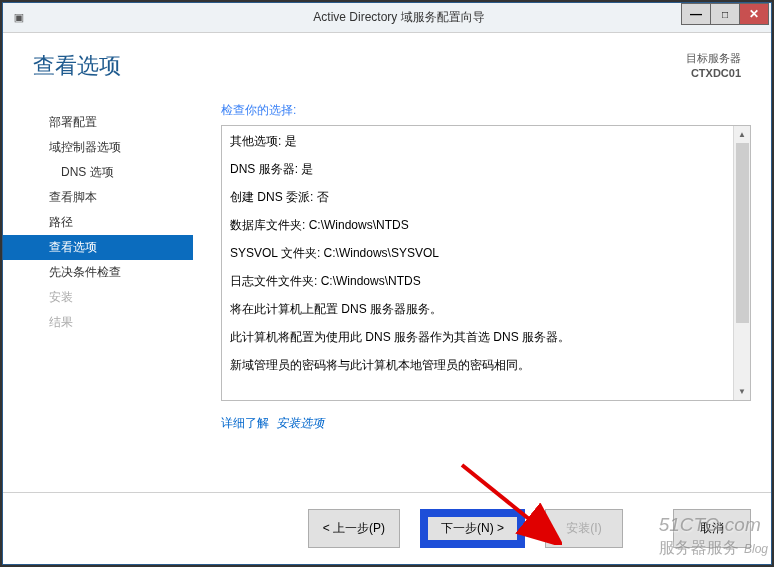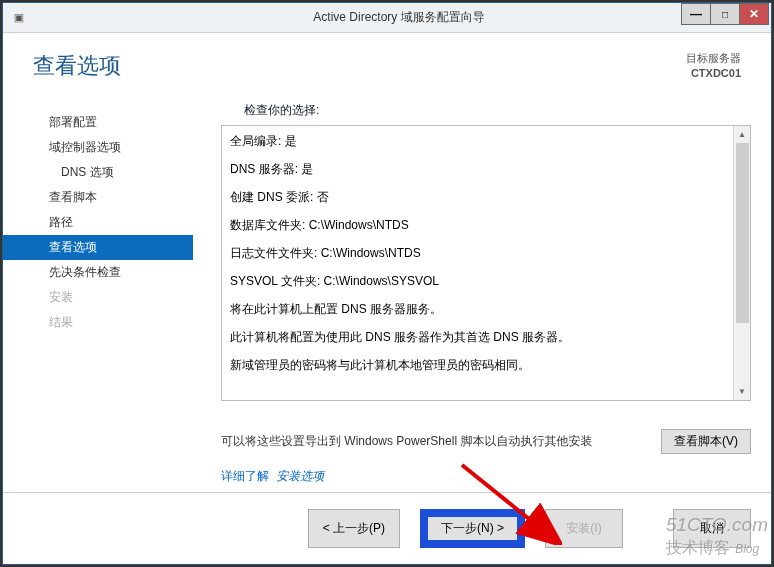--- a/index.html
+++ b/index.html
@@ -17,21 +17,21 @@
 .page-title { font-size: 22px; color: #1e5a8e; font-weight: normal; }
 .target-server { text-align: right; font-size: 11px; color: #555; line-height: 1.4; }
 .target-server .name { font-weight: bold; }
 .body { display: flex; padding: 0 10px 0 0; height: 395px; }
 .sidebar { width: 190px; padding: 20px 0 0 0; }
 .sidebar-item { padding: 4px 0 4px 46px; font-size: 12px; color: #333; cursor: pointer; }
 .sidebar-item.indent { padding-left: 58px; }
 .sidebar-item.active { background: #0b6cbe; color: #fff; }
 .sidebar-item.disabled { color: #aaa; }
 .main { flex: 1; padding: 12px 10px 0 28px; display: flex; flex-direction: column; }
-.prompt-label { font-size: 12px; color: #0f172a; margin-bottom: 6px; margin-left: 23px; }
+.prompt-label { font-size: 12px; color: #3b82f6; margin-bottom: 6px; }
 .review-box { border: 1px solid #bcbcbc; height: 276px; position: relative; background: #fff; }
 .review-inner { padding: 6px 18px 6px 8px; font-size: 12px; color: #000; line-height: 1.5; }
 .review-inner div { margin-bottom: 10px; }
 .scroll-track { position: absolute; right: 0; top: 0; width: 17px; height: 100%; background: #f0f0f0; border-left: 1px solid #d8d8d8; }
 .scroll-up, .scroll-down { height: 17px; background: #f0f0f0; display: flex; align-items: center; justify-content: center; font-size: 8px; color: #666; cursor: pointer; }
 .scroll-down { position: absolute; bottom: 0; width: 100%; }
 .scroll-thumb { position: absolute; top: 17px; left: 2px; width: 13px; height: 180px; background: #cdcdcd; }
 .export-row { display: flex; align-items: center; justify-content: space-between; margin-top: 28px; }
 .export-text { font-size: 12px; color: #333; }
 .view-script-btn { padding: 3px 12px; font-size: 12px; border: 1px solid #adadad; background: #e1e1e1; cursor: pointer; }
@@ -79,39 +79,35 @@
         <div class="sidebar-item active">查看选项</div>
         <div class="sidebar-item">先决条件检查</div>
         <div class="sidebar-item disabled">安装</div>
         <div class="sidebar-item disabled">结果</div>
       </div>
 
     <div class="main">
       <div class="prompt-label">检查你的选择:</div>
       <div class="review-box">
         <div class="review-inner" id="review-inner">
-            <div>全局编录: 是</div>
+            <div>其他选项: 是</div>
             <div>DNS 服务器: 是</div>
             <div>创建 DNS 委派: 否</div>
             <div>数据库文件夹: C:\Windows\NTDS</div>
+            <div>SYSVOL 文件夹: C:\Windows\SYSVOL</div>
             <div>日志文件文件夹: C:\Windows\NTDS</div>
-            <div>SYSVOL 文件夹: C:\Windows\SYSVOL</div>
             <div>将在此计算机上配置 DNS 服务器服务。</div>
             <div>此计算机将配置为使用此 DNS 服务器作为其首选 DNS 服务器。</div>
             <div>新域管理员的密码将与此计算机本地管理员的密码相同。</div>
           </div>
         <div class="scroll-track">
           <div class="scroll-up">▲</div>
           <div class="scroll-thumb"></div>
           <div class="scroll-down">▼</div>
         </div>
-      </div>
-      <div class="export-row">
-        <span class="export-text">可以将这些设置导出到 Windows PowerShell 脚本以自动执行其他安装</span>
-        <button class="view-script-btn">查看脚本(V)</button>
       </div>
       <div class="link-row">
         <span>详细了解</span>
         <span style="margin-left:4px;font-style:italic;">安装选项</span>
       </div>
     </div>
   </div>
 
   <div class="footer">
     <button class="footer-btn">&lt; 上一步(P)</button>
@@ -126,15 +122,15 @@
   <defs>
     <marker id="ah" markerWidth="12" markerHeight="12" refX="2" refY="5" orient="auto">
       <polygon points="0 0, 12 5, 0 10" fill="#e00000"></polygon>
     </marker>
   </defs>
   <line x1="10" y1="10" x2="82" y2="68" stroke="#e00000" stroke-width="4" marker-end="url(#ah)"></line>
 </svg>
 
 <div class="watermark">
   <span>51CTO.com</span><br>
-  <span class="cn">技术博客</span>
+  <span class="cn">服务器服务</span>
   <span style="font-size:12px;">Blog</span>
 </div>
 
 </body></html>

